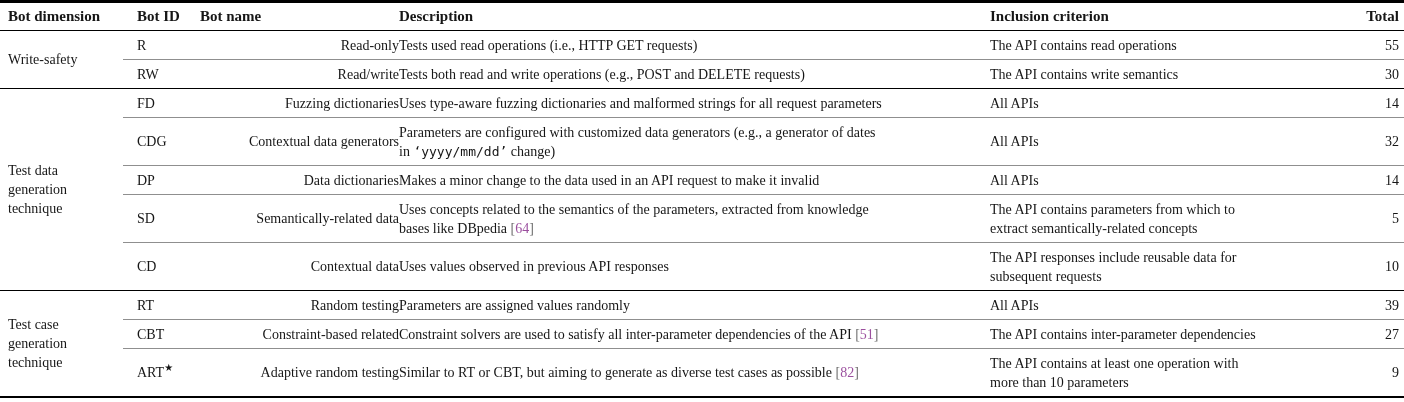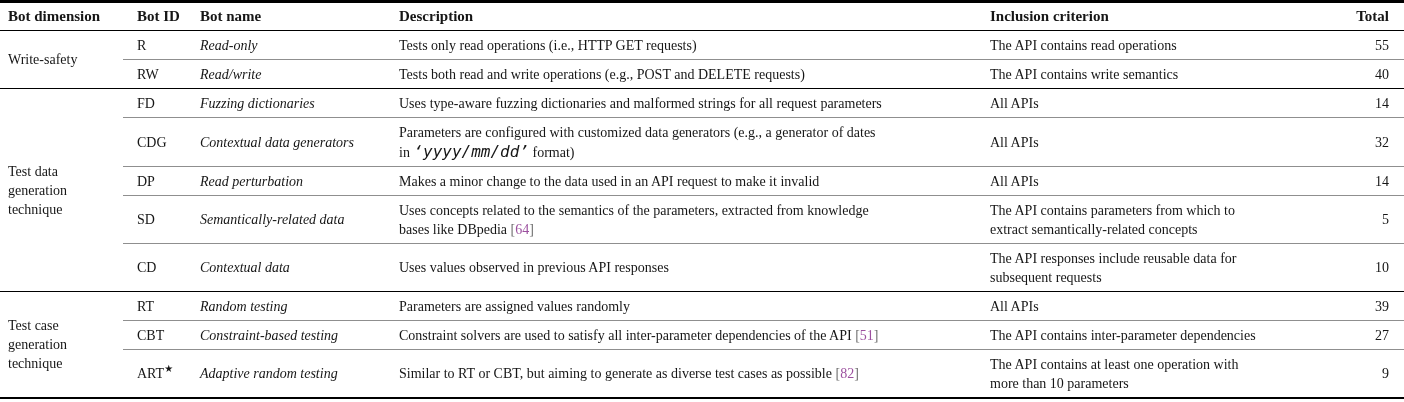--- a/index.html
+++ b/index.html
@@ -26,25 +26,25 @@
   }
   thead th{
     font-weight:bold;font-size:15px;
     border-bottom:1.5px solid var(--rule-dark,#000);
     padding:4px 0;
   }
   td.st{border-top:1.5px solid var(--rule-dark,#000);}
   tr.inner td{border-top:1px solid var(--rule-light,#8f8f8f);}
   .dim,th.h-dim{padding-left:8px;}
   .bid,th.h-bid{padding-left:14px;}
-  .bname{font-style:italic;}
+  .bname{text-align:right;}
   .desc,th.h-desc{padding-right:16px;}
   .incl,th.h-incl{padding-right:44px;}
-  .total,th.h-total{text-align:right;padding-right:15px;}
-  .code{font-family:"DejaVu Sans Mono","Liberation Mono",monospace;font-size:16px;font-style:italic;}
+  .total,th.h-total{text-align:right;padding-right:5px;}
+  .code{font-family:"DejaVu Sans Mono","Liberation Mono",monospace;font-size:13px;}
   .bk{color:var(--bracket,#6f6f6f);}
   .cite{color:var(--cite,#9b4f9e);text-align:right;}
   sup.idstar{font-size:10px;line-height:0;}
   .star{font-size:10px;vertical-align:super;line-height:0;font-weight:bold;}
   .footnote{
     margin-top:2px;padding:2px 4px 0 6px;
     font-size:14.5px;line-height:18px;white-space:nowrap;
   }
 </style>
 </head>
@@ -68,52 +68,52 @@
       <th class="h-incl">Inclusion criterion</th>
       <th class="h-total">Total</th>
     </tr>
   </thead>
 
   <tbody>
     <tr>
       <td class="dim" rowspan="2">Write-safety</td>
       <td class="bid">R</td>
       <td class="bname">Read-only</td>
-      <td class="desc"><span>Tests only read operations (i.e., HTTP GET requests)</span></td>
+      <td class="desc"><span>Tests used read operations (i.e., HTTP GET requests)</span></td>
       <td class="incl">The API contains read operations</td>
       <td class="total">55</td>
     </tr>
     <tr class="inner">
       <td class="bid">RW</td>
       <td class="bname">Read/write</td>
       <td class="desc"><span>Tests both read and write operations (e.g., POST and DELETE requests)</span></td>
       <td class="incl">The API contains write semantics</td>
-      <td class="total">40</td>
+      <td class="total">30</td>
     </tr>
   </tbody>
 
   <tbody>
     <tr>
       <td class="dim st" rowspan="5">Test data<br>generation<br>technique</td>
       <td class="bid st">FD</td>
       <td class="bname st">Fuzzing dictionaries</td>
       <td class="desc st"><span>Uses type-aware fuzzing dictionaries and malformed strings for all request parameters</span></td>
       <td class="incl st">All APIs</td>
       <td class="total st">14</td>
     </tr>
     <tr class="inner">
       <td class="bid">CDG</td>
       <td class="bname">Contextual data generators</td>
-      <td class="desc"><span>Parameters are configured with customized data generators (e.g., a generator of dates</span><br><span>in </span><span class="code">‘yyyy/mm/dd’</span><span> format)</span></td>
+      <td class="desc"><span>Parameters are configured with customized data generators (e.g., a generator of dates</span><br><span>in </span><span class="code">‘yyyy/mm/dd’</span><span> change)</span></td>
       <td class="incl">All APIs</td>
       <td class="total">32</td>
     </tr>
     <tr class="inner">
       <td class="bid">DP</td>
-      <td class="bname">Read perturbation</td>
+      <td class="bname">Data dictionaries</td>
       <td class="desc"><span>Makes a minor change to the data used in an API request to make it invalid</span></td>
       <td class="incl">All APIs</td>
       <td class="total">14</td>
     </tr>
     <tr class="inner">
       <td class="bid">SD</td>
       <td class="bname">Semantically-related data</td>
       <td class="desc"><span>Uses concepts related to the semantics of the parameters, extracted from knowledge</span><br><span>bases like DBpedia </span><span class="bk">[</span><span class="cite">64</span><span class="bk">]</span></td>
       <td class="incl">The API contains parameters from which to<br>extract semantically-related concepts</td>
       <td class="total">5</td>
@@ -131,21 +131,21 @@
     <tr>
       <td class="dim st" rowspan="3">Test case<br>generation<br>technique</td>
       <td class="bid st">RT</td>
       <td class="bname st">Random testing</td>
       <td class="desc st"><span>Parameters are assigned values randomly</span></td>
       <td class="incl st">All APIs</td>
       <td class="total st">39</td>
     </tr>
     <tr class="inner">
       <td class="bid">CBT</td>
-      <td class="bname">Constraint-based testing</td>
+      <td class="bname">Constraint-based related</td>
       <td class="desc"><span>Constraint solvers are used to satisfy all inter-parameter dependencies of the API </span><span class="bk">[</span><span class="cite">51</span><span class="bk">]</span></td>
       <td class="incl">The API contains inter-parameter dependencies</td>
       <td class="total">27</td>
     </tr>
     <tr class="inner">
       <td class="bid"><span>ART</span><sup class="idstar">★</sup></td>
       <td class="bname">Adaptive random testing</td>
       <td class="desc"><span>Similar to RT or CBT, but aiming to generate as diverse test cases as possible </span><span class="bk">[</span><span class="cite">82</span><span class="bk">]</span></td>
       <td class="incl">The API contains at least one operation with<br>more than 10 parameters</td>
       <td class="total">9</td>

